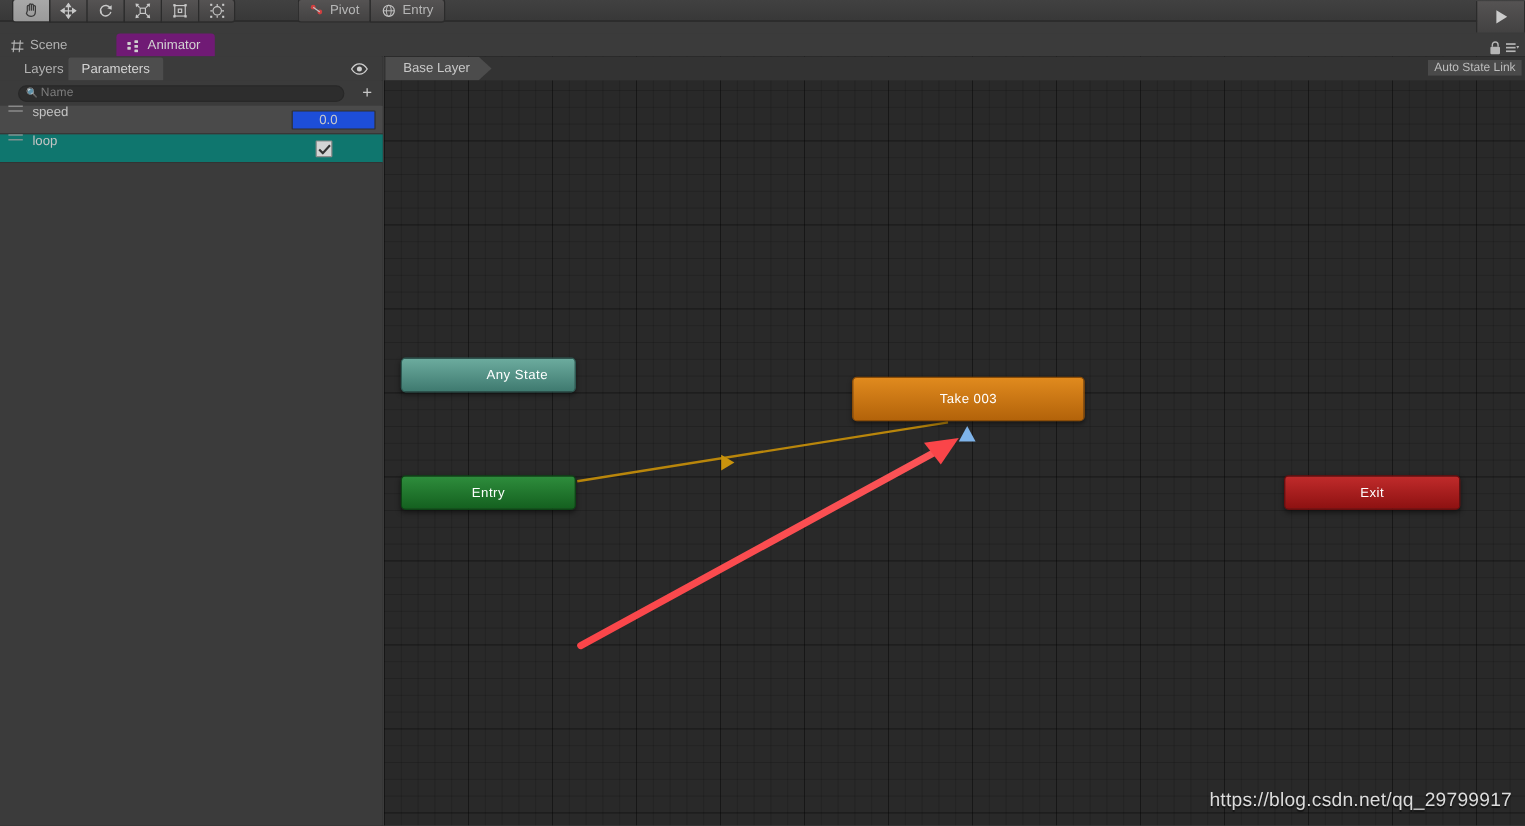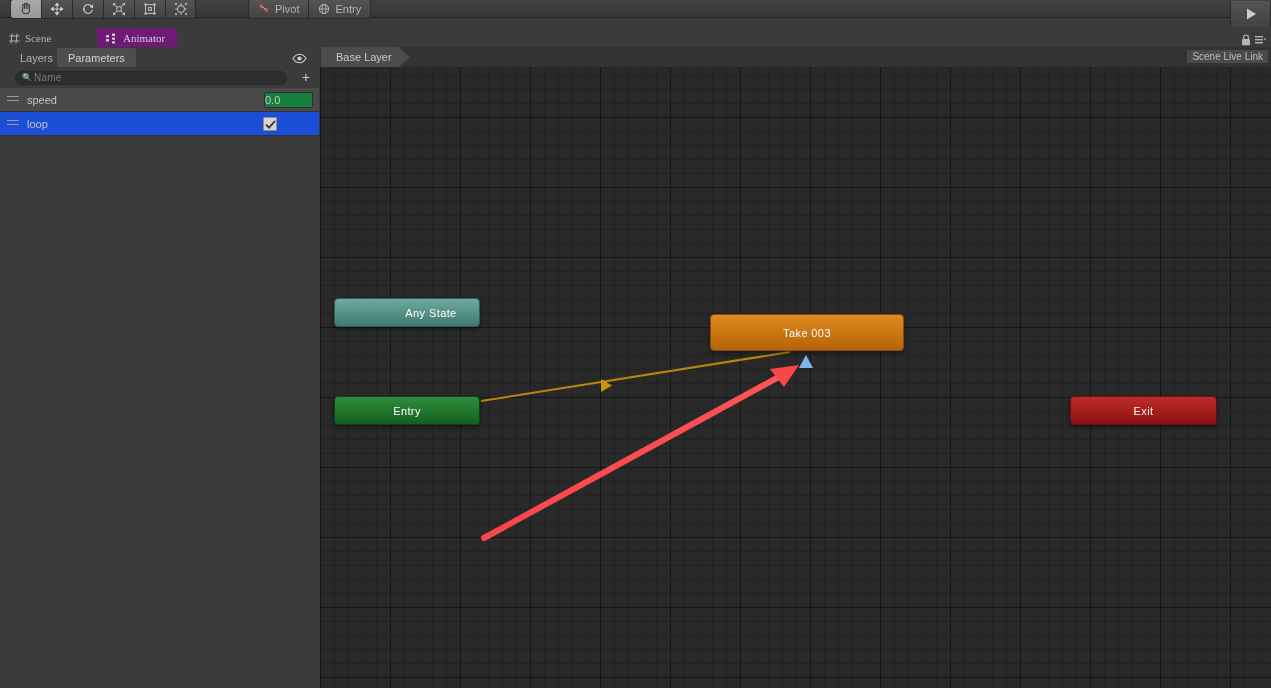--- a/index.html
+++ b/index.html
@@ -56,21 +56,20 @@
   #tabs-row {
     position: absolute; left: 0; top: 28px; width: 1271px; height: 20px;
     background: #3b3b3b;
   }
   .tab {
     position: absolute; top: 0; height: 20px;
     display: flex; align-items: center; gap: 5px;
     padding: 0 12px 0 9px;
     font-size: 11px; color: #b2b2b2; cursor: default;
     border-radius: 3px 3px 0 0;
-    font-family: Liberation Serif, serif;
   }
   .tab.inactive { background: transparent; color: #b2b2b2; }
   .tab.active { background: #701a75; color: #d2d2d2; }
 
   
   #left-panel {
     position: absolute; left: 0; top: 47px; width: 319px; height: 641px;
     background: #3b3b3b;
     border-right: 1px solid #232323;
   }
@@ -97,33 +96,33 @@
     background: #2d2d2d; border: 1px solid #282828; border-radius: 7px;
     display: flex; align-items: center; padding: 0 6px;
   }
   #search-field .q { font-size: 8px; color: #8a8a8a; margin-right: 2px; }
   #search-field .ph { font-size: 10px; color: #7c7c7c; letter-spacing: 0.2px; }
   #add-param { position: absolute; right: 9px; top: 3px; color: #c8c8c8; font-size: 14px; line-height: 14px; cursor: default; }
 
   #param-list { position: absolute; left: 0; top: 41px; width: 319px; }
   .param-row {
     position: relative; height: 24px; width: 319px;
-    display: flex; align-items: center;
+    display: flex; align-items: flex-start;
     border-bottom: 1px solid #333;
   }
   .param-row.odd { background: #4a4a4a; }
-  .param-row.even { background: #1d4ed8; }
+  .param-row.even { background: #0f766e; }
   .drag-handle { margin-left: 7px; width: 12px; }
   .drag-handle i { display: block; height: 1px; background: #9a9a9a; margin-bottom: 3px; }
   .param-name { margin-left: 8px; font-size: 11px; color: #c4c4c4; }
   .param-float {
     position: absolute; right: 6px; top: 4px;
-    width: 49px; height: 16px;
-    background: #15803d; border: 1px solid #2f2f2f; border-radius: 1px;
-    display: flex; align-items: center; padding-left: 0;
+    width: 70px; height: 16px;
+    background: #1d4ed8; border: 1px solid #2f2f2f; border-radius: 1px;
+    display: flex; align-items: center; padding-left: 22px;
     font-size: 11px; color: #c9c9c9;
   }
   .param-check {
     position: absolute; right: 42px; top: 5px;
     width: 14px; height: 14px;
     background: #d4d4d4; border: 1px solid #8c8c8c; border-radius: 1px;
     display: flex; align-items: center; justify-content: center;
   }
   #param-bottom-fill { position: absolute; left: 0; top: 89px; width: 319px; height: 552px; background: #3b3b3b; }
 
@@ -402,24 +401,25 @@
     </div>
     <div class="node entry" style="left:14px;  top:349px; width:146px; height:29px;">
       <span>Entry</span>
     </div>
 
     <div id="breadcrumb-bar">
       <div id="crumb">
         <span>Base Layer</span>
       </div>
       <div id="auto-live">
-        <span>Scene Live Link</span>
-      </div>
-    </div>
-
+        <span>Auto State Link</span>
+      </div>
+    </div>
+
+    <div id="watermark">https://blog.csdn.net/qq_29799917</div>
   </div>
 
   <div style="position:absolute;right:5px;top:34px;display:flex;align-items:center;gap:4px;">
     <svg width="10" height="12" viewBox="0 0 10 12">
       <path d="M2.6 5V3.4a2.4 2.4 0 0 1 4.8 0V5" fill="none" stroke="#b5b5b5" stroke-width="1.2"></path>
       <rect x="1" y="5" width="8" height="6.2" rx="1" fill="#b5b5b5"></rect>
     </svg>
     <svg width="11" height="10" viewBox="0 0 11 10">
       <g fill="#b5b5b5">
           <rect x="0" y="1" width="8" height="1.4"></rect>

